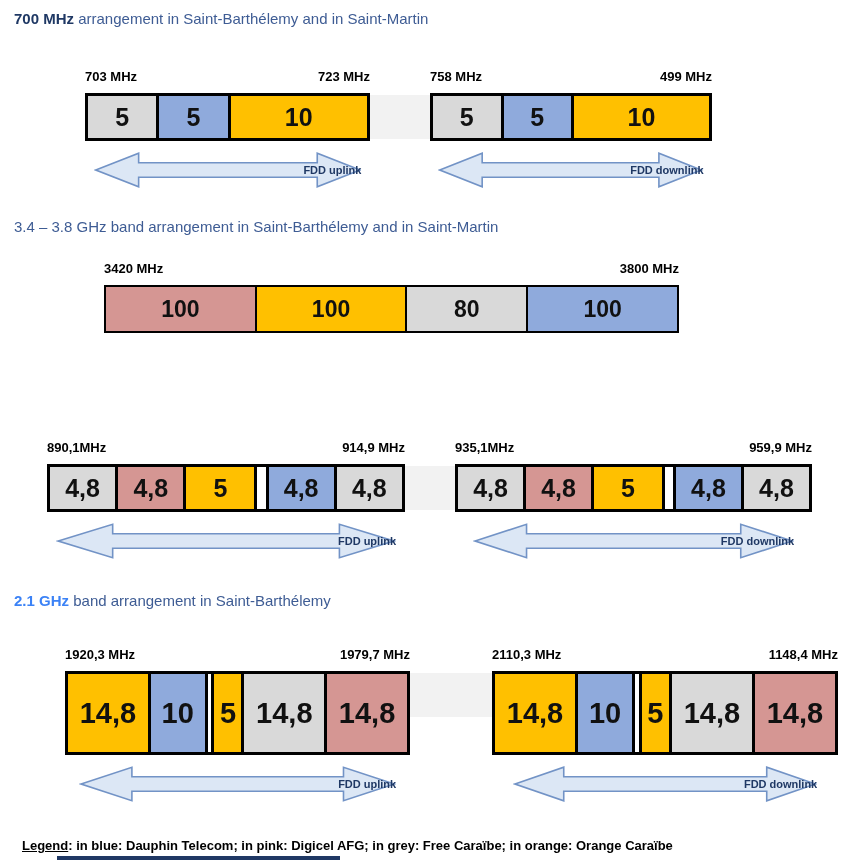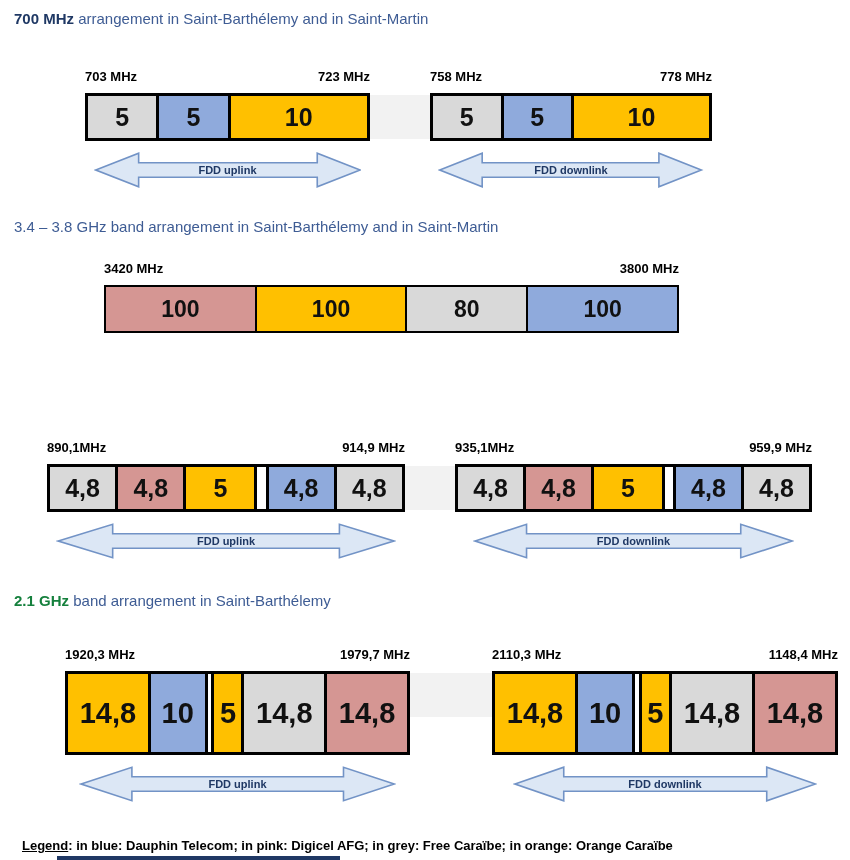--- a/index.html
+++ b/index.html
@@ -28,21 +28,21 @@
   }
   .seg:last-child{border-right:none;}
   .bar-thin{border-width:2px;}
   .bar-thin .seg{border-right-width:2px;font-size:23px;}
   .bar-tall{height:84px;}
   .bar-tall .seg{font-size:29px;}
   .connector{height:44px;margin-top:26px;}
   .arrow-wrap{position:relative;height:38px;margin:10px auto 0;}
   .arrow-wrap svg{position:absolute;inset:0;width:100%;height:100%;}
   .arrow-label{
-    position:absolute;inset:0;text-align:center;line-height:38px;
+    position:absolute;inset:0;text-align:right;line-height:38px;
     font-size:11px;font-weight:bold;color:#1F3864;
   }
   .legend-line{
     position:absolute;left:14px;top:838px;font-size:13px;font-weight:bold;color:#000;
     white-space:nowrap;
     padding-left:8px;
   }
   .legend-line .u{text-decoration:underline;}
   .footer-bar{position:absolute;left:57px;top:856px;width:283px;height:4px;}
 </style>
@@ -68,21 +68,21 @@
         <svg viewBox="0 0 300 34" preserveAspectRatio="none">
           <path d="M2,17 L50,2 L50,10.5 L250,10.5 L250,2 L298,17 L250,32 L250,23.5 L50,23.5 L50,32 Z" fill="#DCE7F5" stroke="#7293C6" stroke-width="1.6" vector-effect="non-scaling-stroke"></path>
         </svg>
         <div class="arrow-label" style="color: rgb(31, 56, 100);">FDD uplink</div>
       </div>
     </div>
     <div class="connector" style="width: 60px; background: rgb(242, 242, 242);"></div>
     <div class="bar-unit" style="width:282px;">
       <div class="freq-row">
         <span>758 MHz</span>
-        <span>778 MHz</span>
+        <span>499 MHz</span>
       </div>
       <div class="bar">
           <div class="seg" style="flex-grow: 5; background: rgb(217, 217, 217);">5</div>
           <div class="seg" style="flex-grow: 5; background: rgb(143, 170, 220);">5</div>
           <div class="seg" style="flex-grow: 10; background: rgb(255, 192, 0);">10</div>
         </div>
       <div class="arrow-wrap" style="width:94%;">
         <svg viewBox="0 0 300 34" preserveAspectRatio="none">
           <path d="M2,17 L50,2 L50,10.5 L250,10.5 L250,2 L298,17 L250,32 L250,23.5 L50,23.5 L50,32 Z" fill="#DCE7F5" stroke="#7293C6" stroke-width="1.6" vector-effect="non-scaling-stroke"></path>
         </svg>
@@ -153,21 +153,21 @@
           <path d="M2,17 L50,2 L50,10.5 L250,10.5 L250,2 L298,17 L250,32 L250,23.5 L50,23.5 L50,32 Z" fill="#DCE7F5" stroke="#7293C6" stroke-width="1.6" vector-effect="non-scaling-stroke"></path>
         </svg>
         <div class="arrow-label" style="color: rgb(31, 56, 100);">FDD downlink</div>
       </div>
     </div>
   </div>
 </div>
 
 <div class="section" style="top:592px;">
   <div class="sec-title" style="color: rgb(62, 92, 148);">
-    <span class="bold" style="color: #15803d;">2.1 GHz</span><span> band arrangement in Saint-Barthélemy</span>
+    <span class="bold" style="color: #3b82f6;">2.1 GHz</span><span> band arrangement in Saint-Barthélemy</span>
   </div>
   <div class="band-row" style="margin-left:51px;margin-top:38px;">
     <div class="bar-unit" style="width:345px;">
       <div class="freq-row">
         <span>1920,3 MHz</span>
         <span>1979,7 MHz</span>
       </div>
       <div class="bar bar-tall">
           <div class="seg" style="flex-grow: 14.8; background: rgb(255, 192, 0);">14,8</div>
           <div class="seg" style="flex-grow: 10; background: rgb(143, 170, 220);">10</div>

